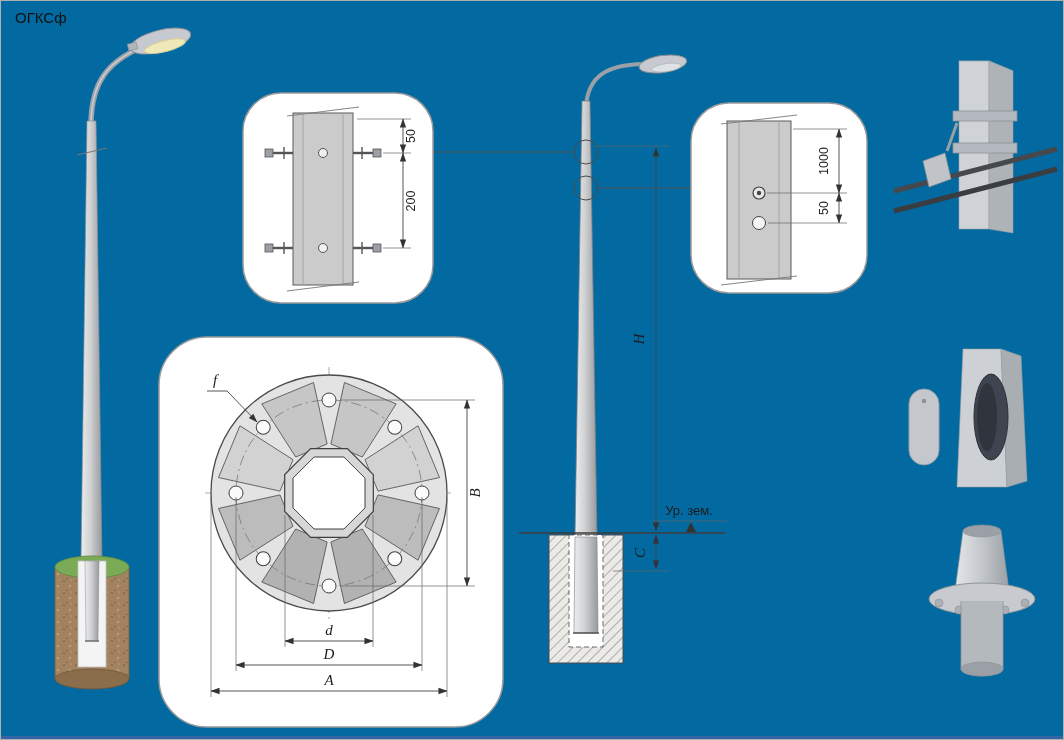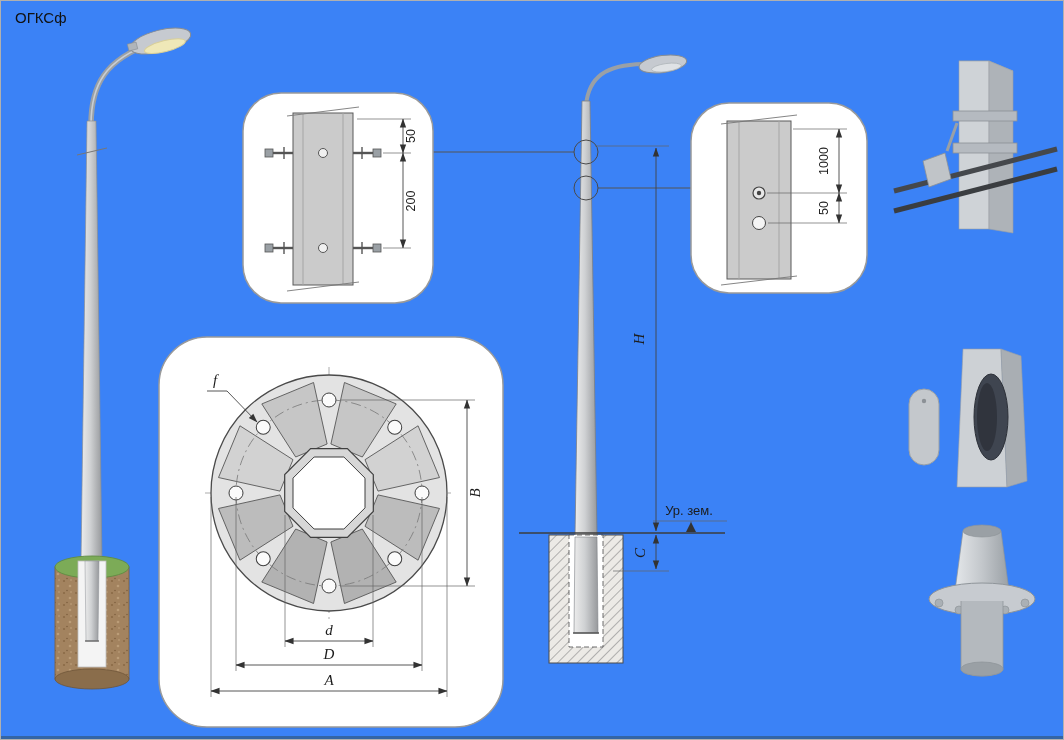--- a/index.html
+++ b/index.html
@@ -1,17 +1,17 @@
 <!DOCTYPE html>
 <html><head>
 <meta charset="utf-8">
 <style>
   html,body{margin:0;padding:0;background:#888;}
   .page{
-    position:relative;width:1064px;height:740px;background:#3b82f6;
+    position:relative;width:1064px;height:740px;background:#0369a1;
     border:1px solid #b0b0b0;box-sizing:border-box;overflow:hidden;
     font-family:"Liberation Sans",sans-serif;
   }
   svg{position:absolute;left:0;top:0;}
   .box{fill:#ffffff;stroke:#9a9a9a;stroke-width:1.5;}
   .bar{fill:#cbcbcb;stroke:#5a5a5a;stroke-width:1;}
   .facet{stroke:#a5a5a5;stroke-width:1;}
   .ext{stroke:#666;stroke-width:0.7;fill:none;}
   .dim{stroke:#444;stroke-width:0.9;fill:none;}
   .thin{stroke:#555;stroke-width:1;fill:none;}

